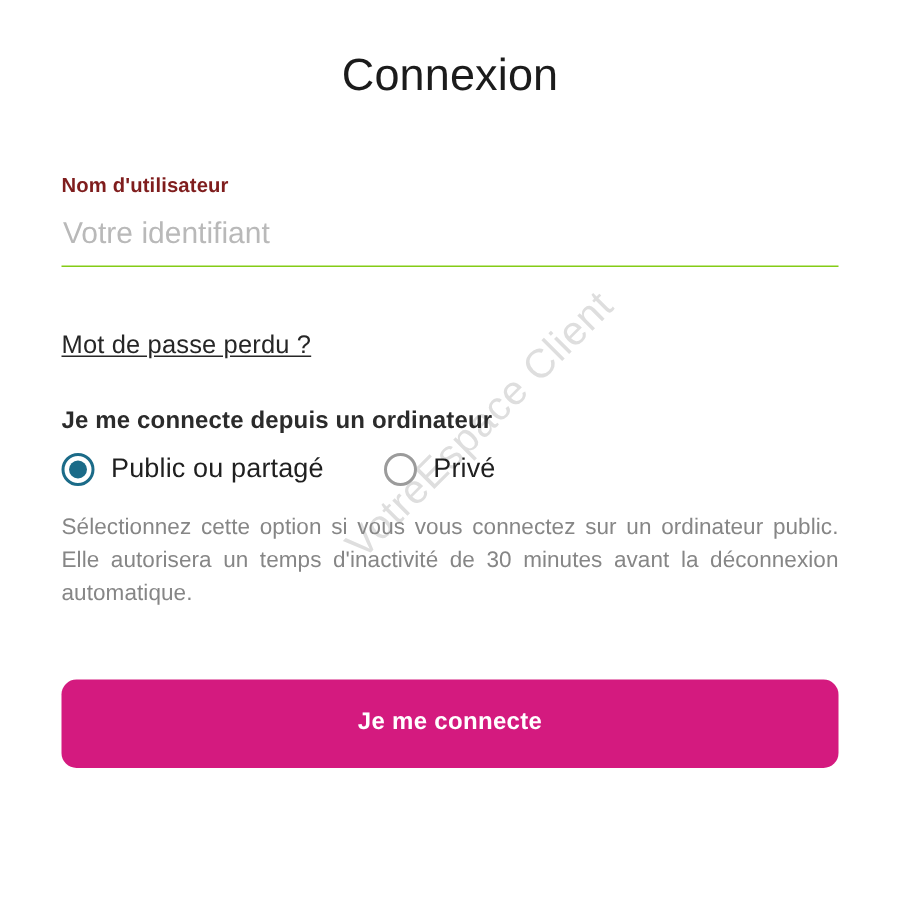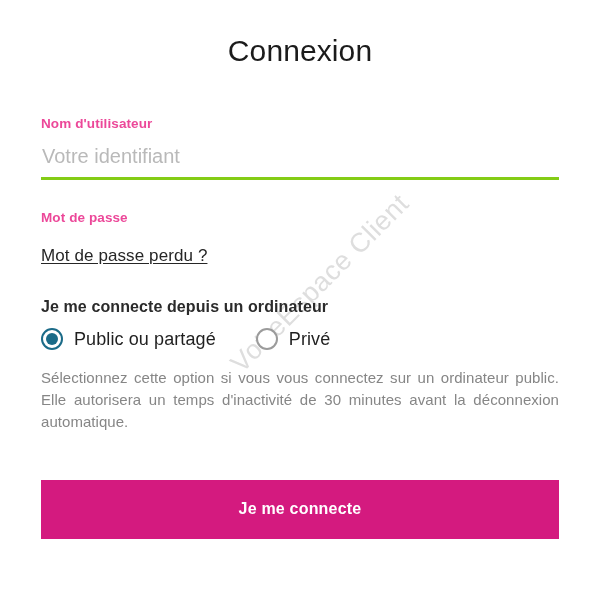--- a/index.html
+++ b/index.html
@@ -65,30 +65,30 @@
   .field-group {
     margin-top: 29px;
     position: relative;
   }
   .field-group.first { margin-top: 46px; }
 
   .field-label {
     display: block;
     font-size: 13.5px;
     font-weight: 700;
-    color: #ec4899;
+    color: #7f1d1d;
     line-height: 1.3;
     margin-bottom: 7px;
     letter-spacing: 0.1px;
   }
 
   .input-row {
     position: relative;
     display: block;
-    border-bottom: 3px solid #84cc16;
+    border-bottom: 1px solid #84cc16;
   }
 
   .text-input {
     width: 100%;
     box-sizing: border-box;
     border: 0;
     outline: none;
     background: transparent;
     font-family: "Liberation Sans", sans-serif;
     font-size: 20px;
@@ -207,21 +207,21 @@
     width: 100%;
     border: 0;
     background: #d41a7f;
     color: #ffffff;
     font-family: "Liberation Sans", sans-serif;
     font-size: 16px;
     font-weight: 700;
     letter-spacing: 0.2px;
     padding: 20px 0 21px 0;
     cursor: pointer;
-    border-radius: 0;
+    border-radius: 10px;
   }
 </style>
 </head>
 <body>
 
 <div id="page">
 
   <div class="watermark">VotreEspace Client</div>
 
   <div class="form-wrap">
@@ -229,21 +229,20 @@
     <h1 class="page-title">Connexion</h1>
 
     <div class="field-group first">
       <label class="field-label">Nom d'utilisateur</label>
       <div class="input-row">
         <input class="text-input" type="text" placeholder="Votre identifiant" style="">
       </div>
     </div>
 
     <div class="field-group">
-      <label class="field-label">Mot de passe</label>
       <a class="forgot-link">Mot de passe perdu ?</a>
     </div>
 
     <div class="radio-section">
       <div class="radio-legend">Je me connecte depuis un ordinateur</div>
 
       <div class="radio-row">
         <label class="radio-option">
           <span class="radio-mark checked"></span>
           <span class="radio-text">Public ou partagé</span>

